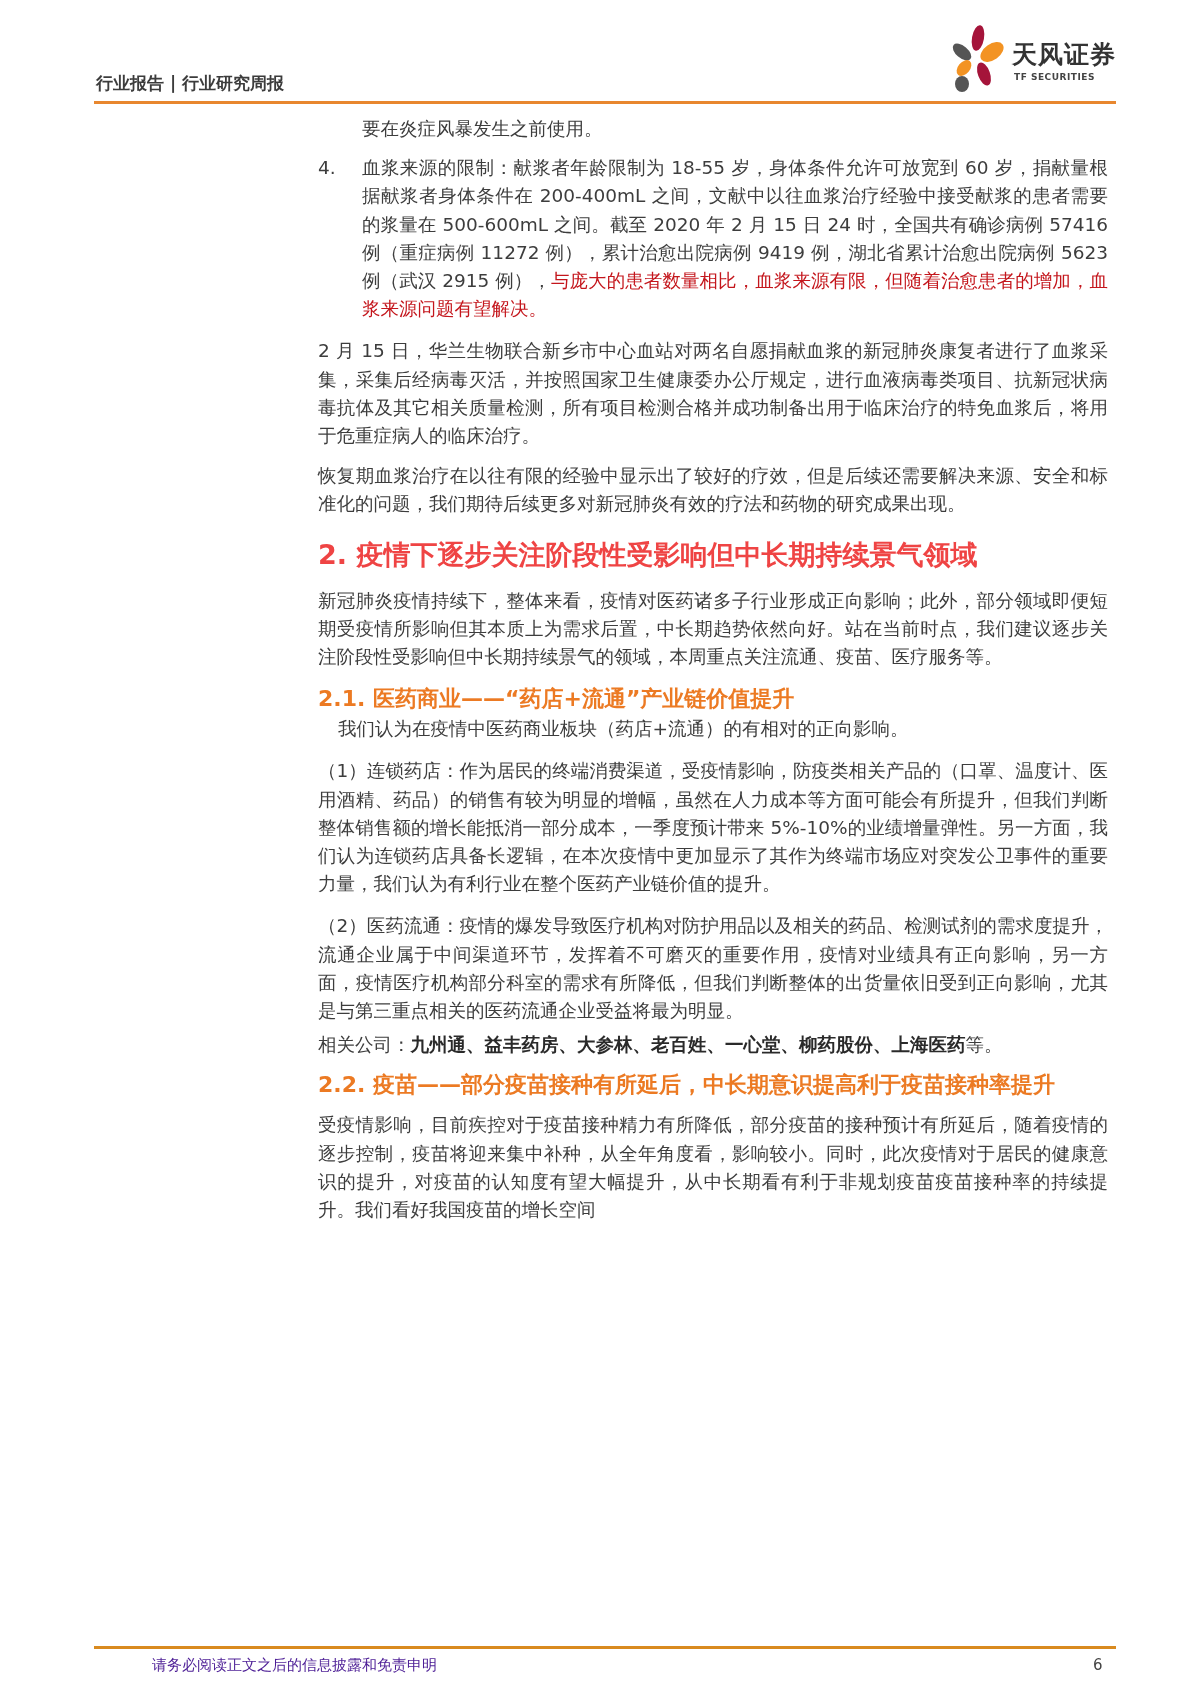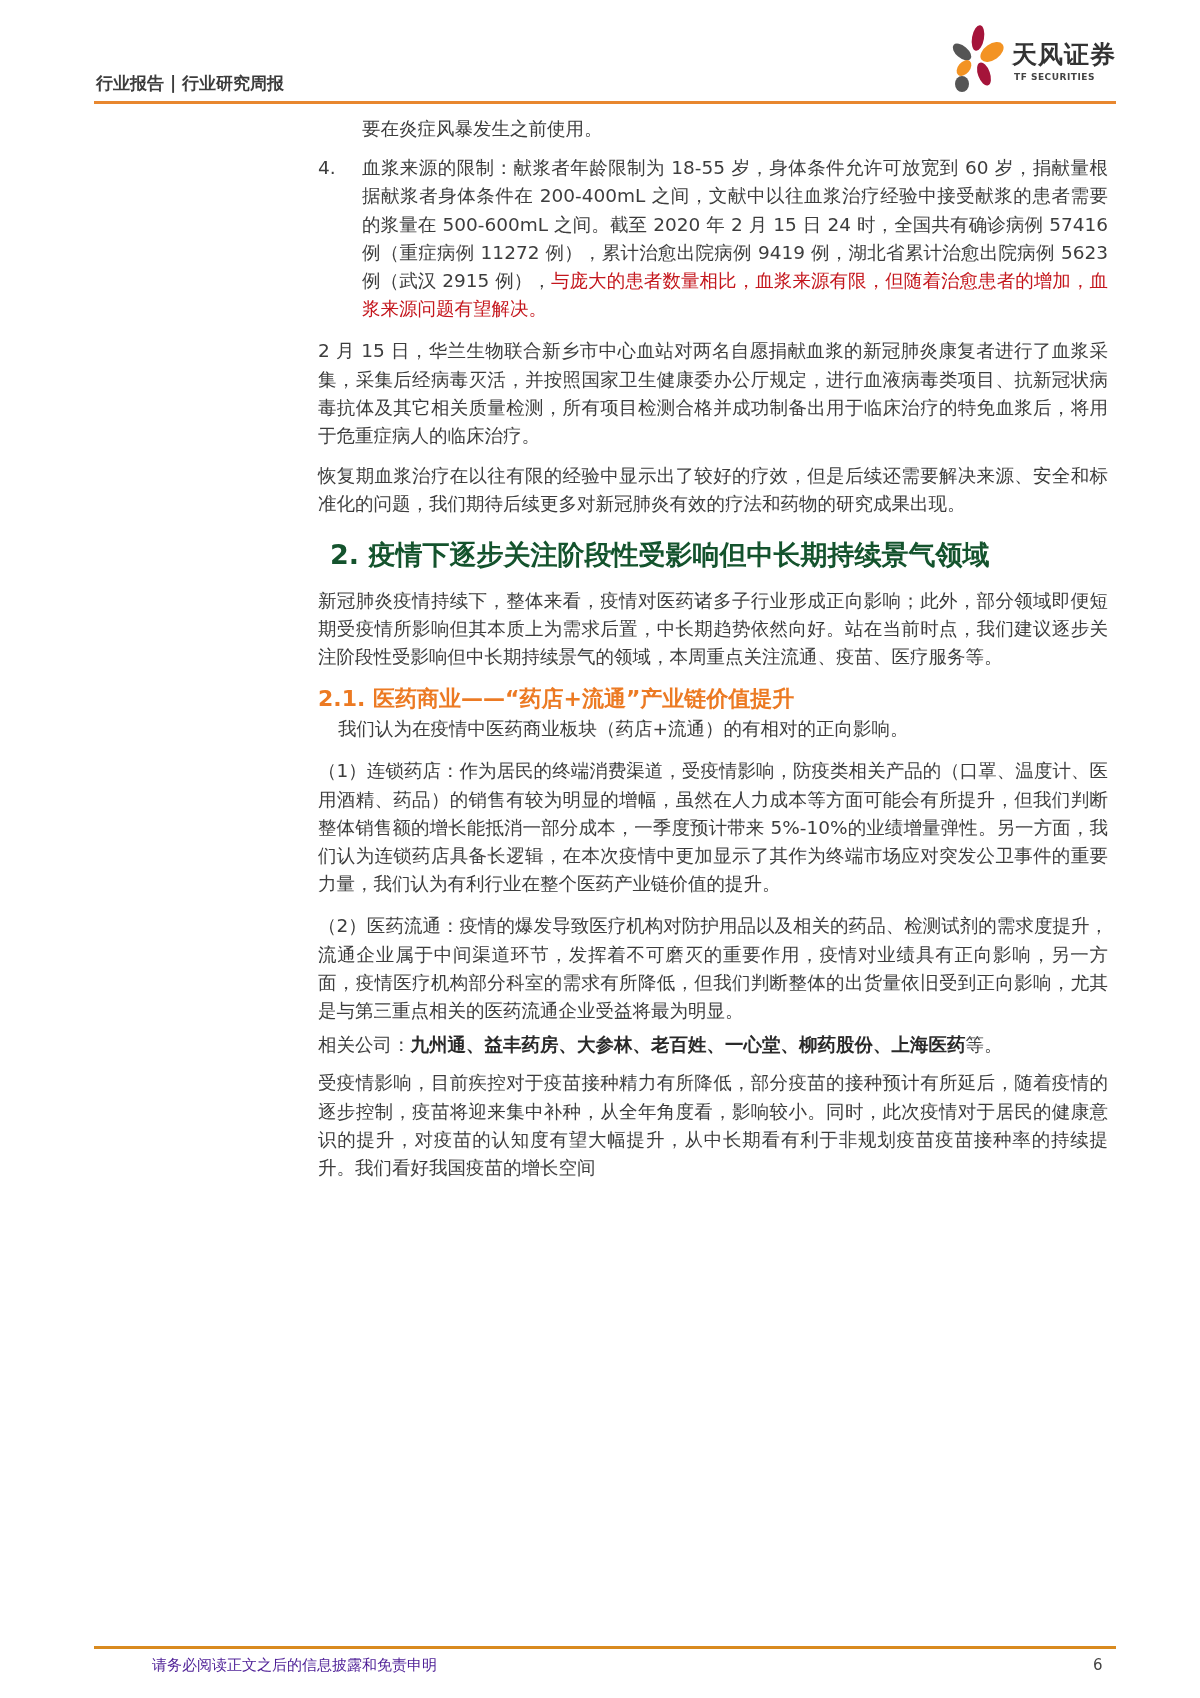--- a/index.html
+++ b/index.html
@@ -24,21 +24,21 @@
     p.body {
       margin: 0; font-size: 18.5px; line-height: 28.2px; text-align: justify;
       color: #3d3d3d;
     }
     .red { color: #c4161c; }
     .bold { font-weight: bold; color: #2a2a2a; }
     .list-item { position: relative; padding-left: 44px; }
     .list-num { position: absolute; left: 0; top: 0; }
 
     h2.sec {
-      margin: 12px; font-size: 27px; font-weight: bold; color: #14532d; line-height: 36px;
+      margin: 0; font-size: 27px; font-weight: bold; color: #ef4444; line-height: 36px;
     }
     h3.sub {
       margin: 0; font-size: 22px; font-weight: bold; color: #ec7a23; line-height: 32px;
     }
 
     .footer-line {
       position: absolute; left: 94px; top: 1646px; width: 1022px; height: 3px;
       background: #d98a1f;
     }
     .footer-text { position: absolute; left: 152px; top: 1656px; font-size: 15px; color: #4c1d95; }
@@ -79,18 +79,19 @@
   <p class="body" style="margin-bottom:12px;">新冠肺炎疫情持续下，整体来看，疫情对医药诸多子行业形成正向影响；此外，部分领域即便短期受疫情所影响但其本质上为需求后置，中长期趋势依然向好。站在当前时点，我们建议逐步关注阶段性受影响但中长期持续景气的领域，本周重点关注流通、疫苗、医疗服务等。</p>
 
   <h3 class="sub" style="">2.1. 医药商业——“药店+流通”产业链价值提升</h3>
   <p class="body" style="margin-bottom:14px;margin-left:20px;">我们认为在疫情中医药商业板块（药店+流通）的有相对的正向影响。</p>
   <p class="body" style="margin-bottom:14px;">（1）连锁药店：作为居民的终端消费渠道，受疫情影响，防疫类相关产品的（口罩、温度计、医用酒精、药品）的销售有较为明显的增幅，虽然在人力成本等方面可能会有所提升，但我们判断整体销售额的增长能抵消一部分成本，一季度预计带来 5%-10%的业绩增量弹性。另一方面，我们认为连锁药店具备长逻辑，在本次疫情中更加显示了其作为终端市场应对突发公卫事件的重要力量，我们认为有利行业在整个医药产业链价值的提升。</p>
   <p class="body" style="margin-bottom:6px;">（2）医药流通：疫情的爆发导致医疗机构对防护用品以及相关的药品、检测试剂的需求度提升，流通企业属于中间渠道环节，发挥着不可磨灭的重要作用，疫情对业绩具有正向影响，另一方面，疫情医疗机构部分科室的需求有所降低，但我们判断整体的出货量依旧受到正向影响，尤其是与第三重点相关的医药流通企业受益将最为明显。</p>
   <p class="body" style="margin-bottom:10px;">
     <span>相关公司：</span><span class="bold">九州通、益丰药房、大参林、老百姓、一心堂、柳药股份、上海医药</span><span>等。</span>
   </p>
 
+  <h3 class="sub" style="margin-bottom:10px;">2.2. 疫苗——部分疫苗接种有所延后，中长期意识提高利于疫苗接种率提升</h3>
   <p class="body" style="margin-bottom:14px;">受疫情影响，目前疾控对于疫苗接种精力有所降低，部分疫苗的接种预计有所延后，随着疫情的逐步控制，疫苗将迎来集中补种，从全年角度看，影响较小。同时，此次疫情对于居民的健康意识的提升，对疫苗的认知度有望大幅提升，从中长期看有利于非规划疫苗疫苗接种率的持续提升。我们看好我国疫苗的增长空间</p>
 </div>
 
 <div class="footer-line"></div>
 <div class="footer-text">请务必阅读正文之后的信息披露和免责申明</div>
 <div class="page-num">6</div>
 
 </body></html>

